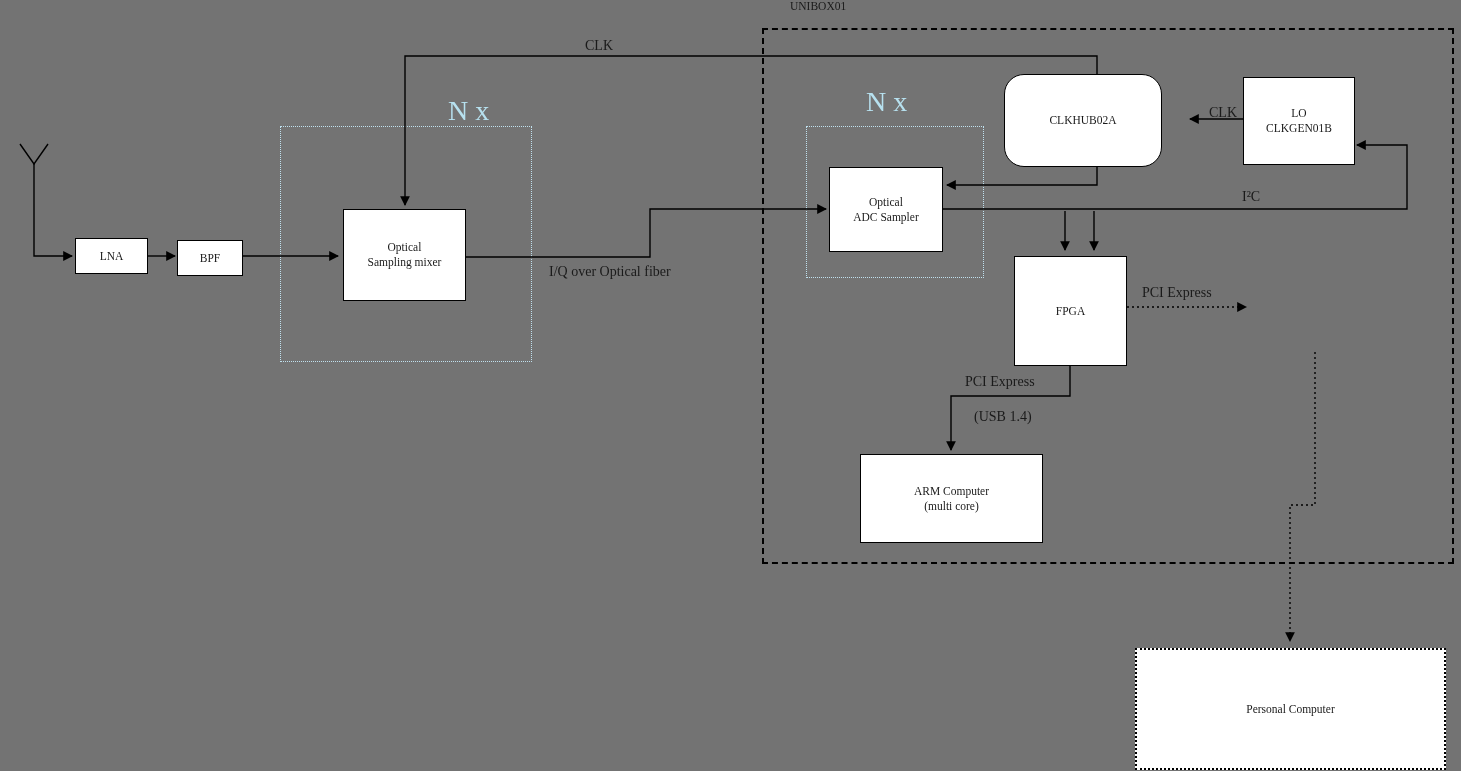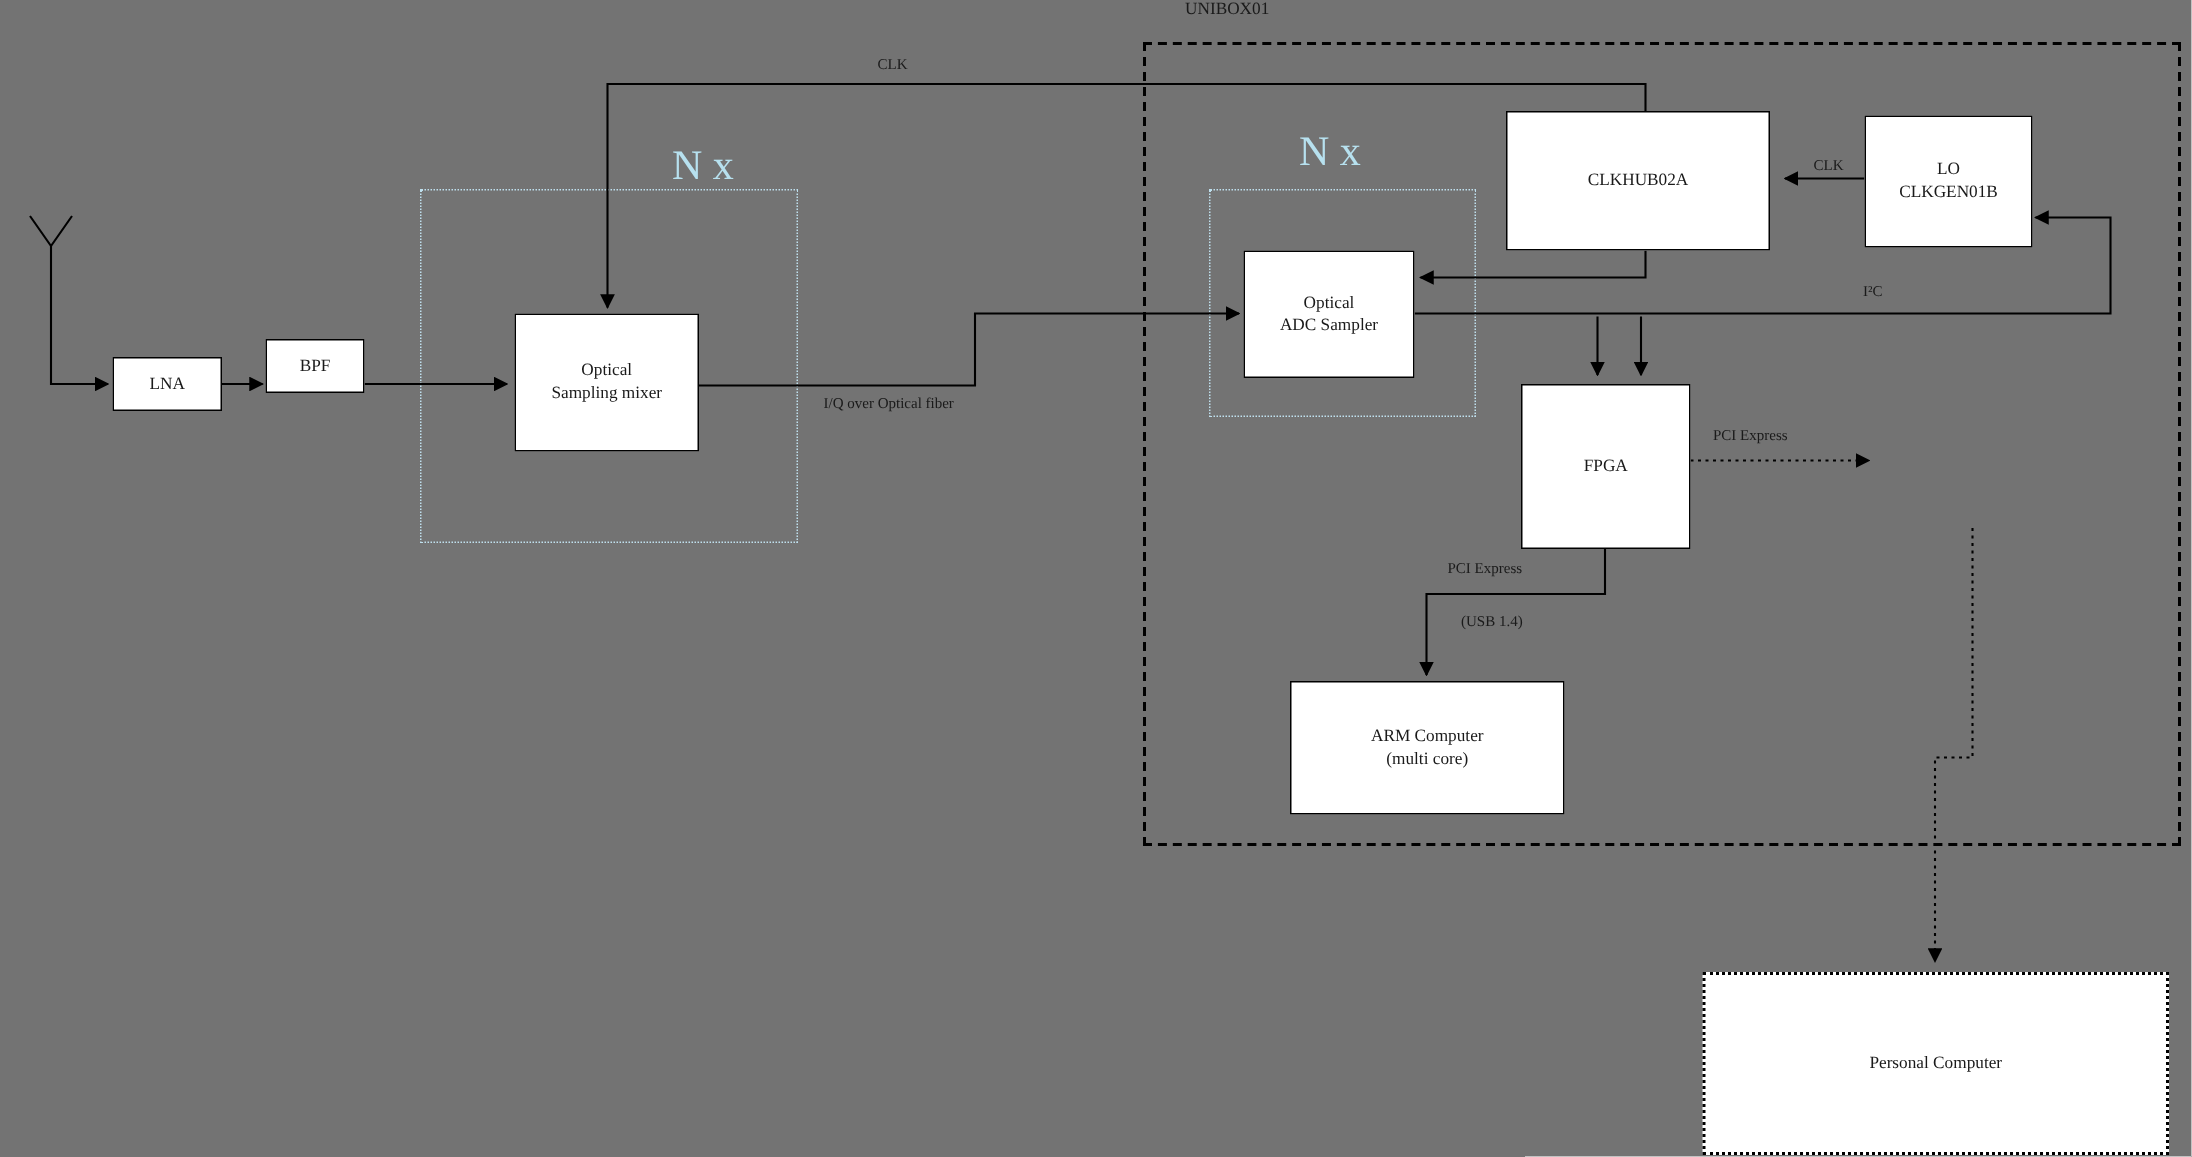--- a/index.html
+++ b/index.html
@@ -36,21 +36,21 @@
     color: #1a1a1a;
     line-height: 1.3;
     white-space: pre-line;
   }
   .box.dotted {
     border-style: dotted;
     border-width: 2px;
   }
   .label {
     position: absolute;
-    font-size: 10px;
+    font-size: 14px;
     color: #1a1a1a;
     white-space: pre;
   }
   .nx-region {
     position: absolute;
     box-sizing: border-box;
     border: 1px dotted #bfe0ee;
     background: transparent;
   }
   .nx-label {
@@ -124,29 +124,29 @@
 
     <path d="M 1127 307 L 1246 307" stroke="#000000" stroke-width="1.4" fill="none" stroke-dasharray="2,3" marker-end="url(#arrow-dot)"></path>
 
     <path d="M 1070 348 L 1070 396 L 951 396 L 951 450" stroke="#000000" stroke-width="1.4" fill="none" marker-end="url(#arrow)"></path>
 
     <path d="M 1315 352 L 1315 505 L 1290 505 L 1290 641" stroke="#000000" stroke-width="1.4" fill="none" stroke-dasharray="2,3" marker-end="url(#arrow-dot)"></path>
   </svg>
 
   <div class="box" style="left:75px; top:238px; width:73px; height:36px;">LNA</div>
 
-  <div class="box" style="left:177px; top:226px; width:66px; height:36px;">BPF</div>
+  <div class="box" style="left:177px; top:240px; width:66px; height:36px;">BPF</div>
 
   <div class="box" style="left:343px; top:209px; width:123px; height:92px;">Optical
 Sampling mixer</div>
 
   <div class="box" style="left:829px; top:167px; width:114px; height:85px;">Optical
 ADC Sampler</div>
 
-  <div class="box" style="left:1004px; top:74px; width:176px; height:93px;">CLKHUB02A</div>
+  <div class="box" style="left:1004px; top:74px; width:158px; height:93px;border-radius:20px;">CLKHUB02A</div>
 
   <div class="box" style="left:1243px; top:77px; width:112px; height:88px;">LO
 CLKGEN01B</div>
 
   <div class="box" style="left:1014px; top:256px; width:113px; height:110px;">FPGA</div>
 
 
   <div class="box" style="left:860px; top:454px; width:183px; height:89px;">ARM Computer
 (multi core)</div>
 

